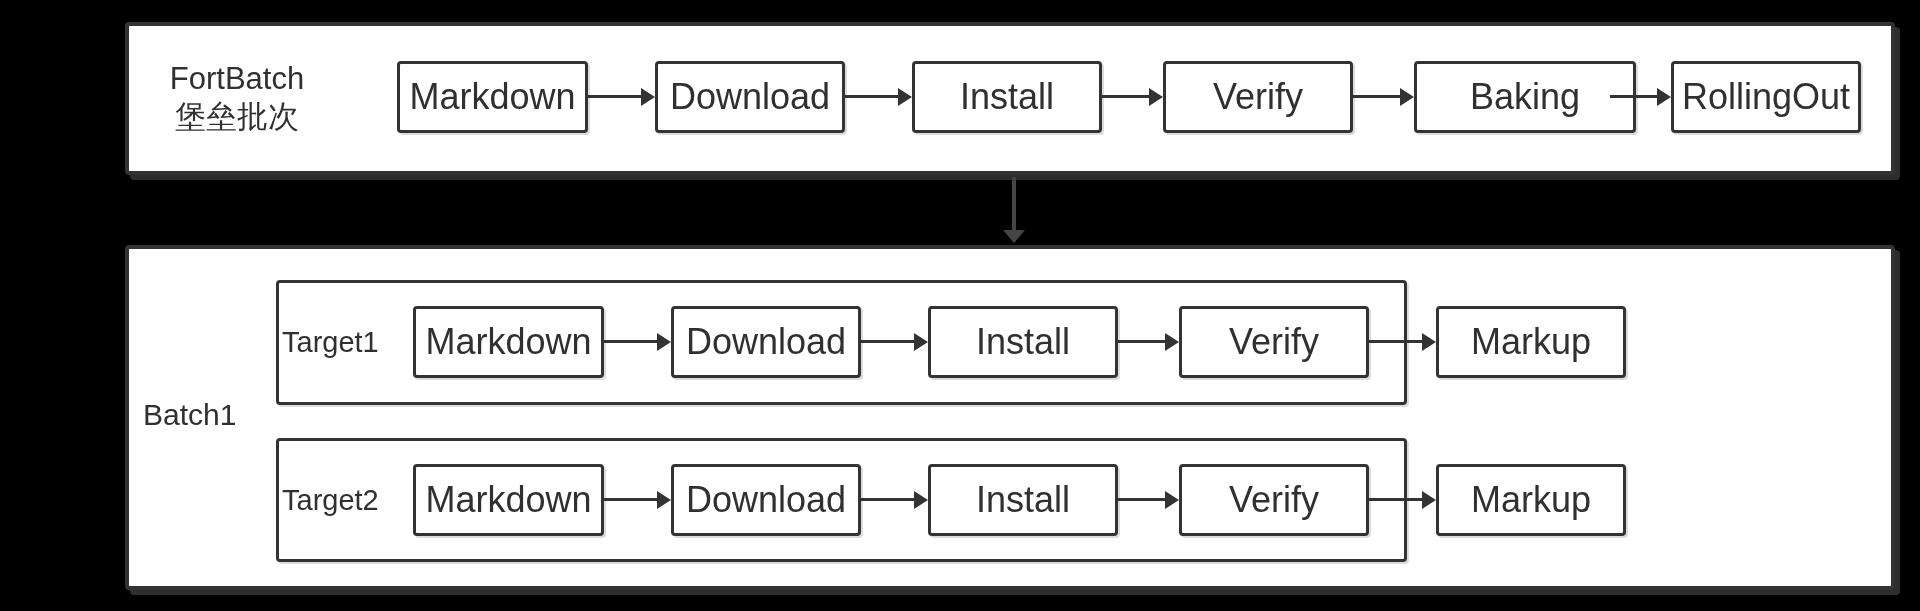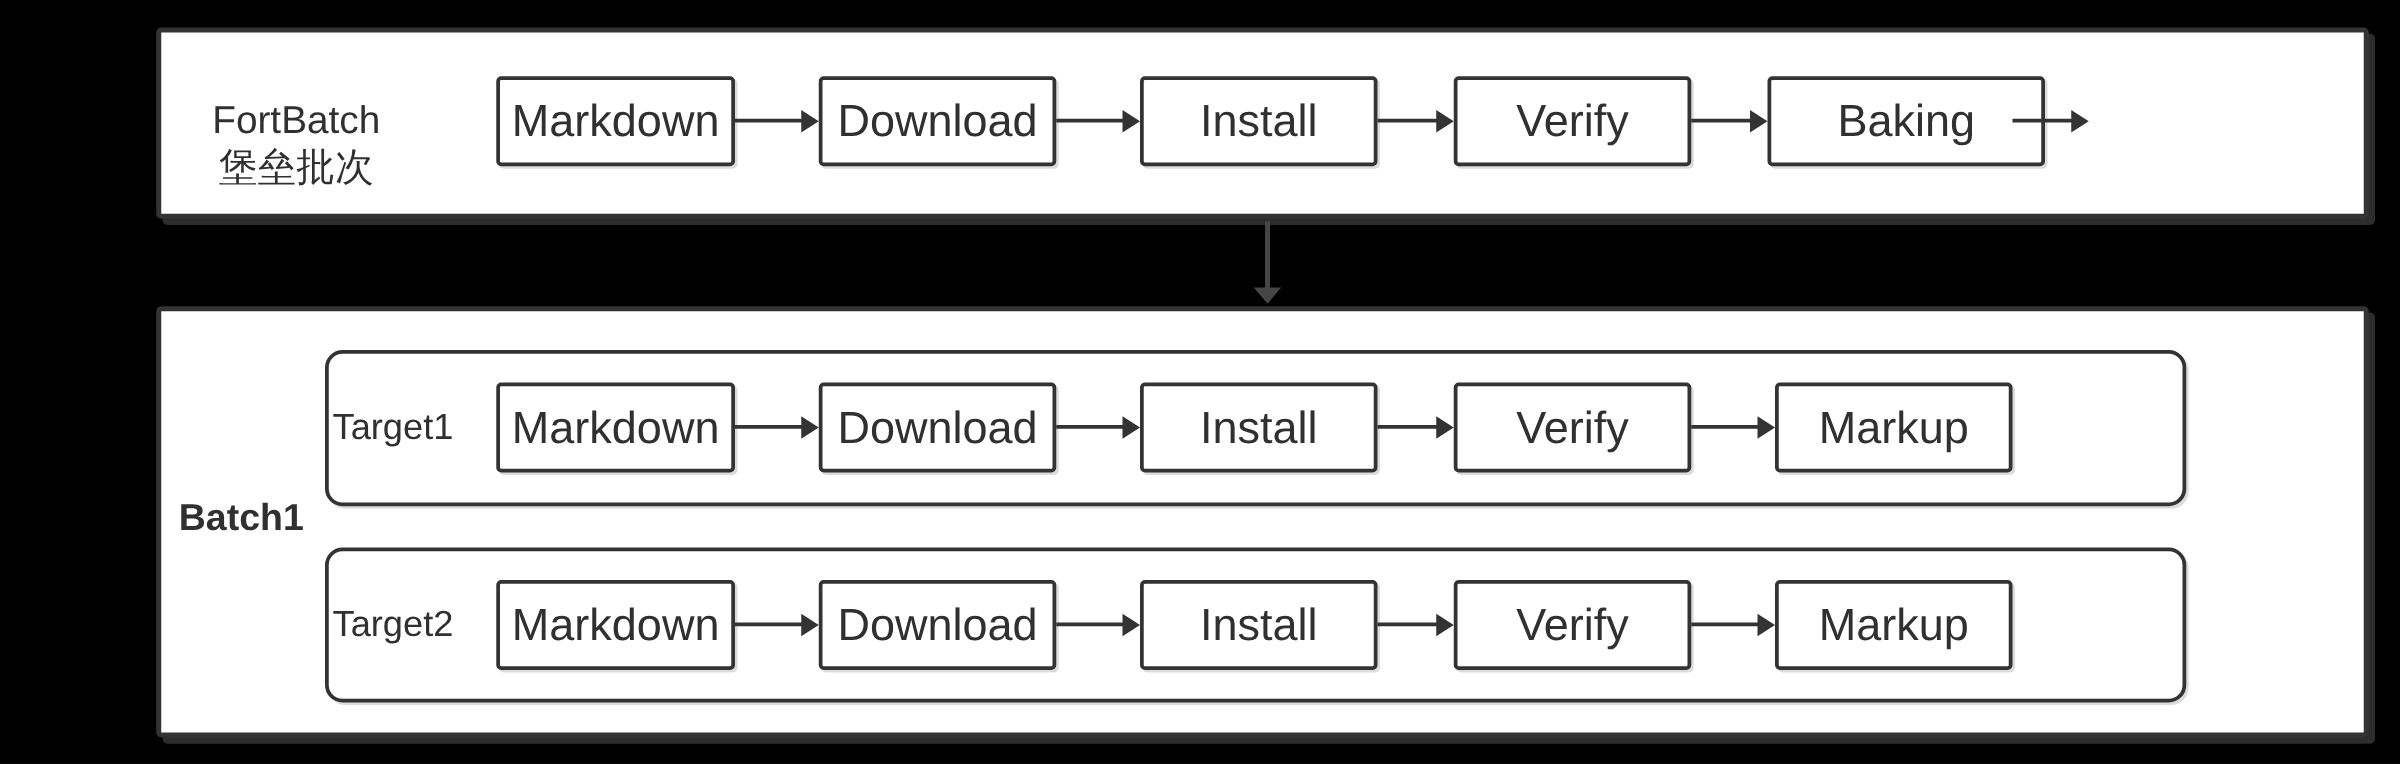--- a/index.html
+++ b/index.html
@@ -18,25 +18,25 @@
     border:4px solid var(--line);border-radius:4px;
     box-sizing:border-box;
     box-shadow:5px 5px 0 rgba(130,130,130,0.35);
   }
   .container.top{left:125px;top:22px;width:1770px;height:153px;}
   .container.bottom{left:125px;top:245px;width:1770px;height:345px;}
 
   .group-label{
     position:absolute;left:8px;top:34px;width:200px;
     text-align:center;color:var(--text);
-    font-size:31px;line-height:38px;white-space:nowrap;margin-top:17px;
+    font-size:31px;line-height:38px;white-space:nowrap;
   }
   .batch-label{
     position:absolute;left:14px;top:148px;
-    color:var(--text);font-size:30px;line-height:36px;white-space:nowrap;font-weight:bold;
+    color:var(--text);font-size:30px;line-height:36px;white-space:nowrap;
   }
 
   .stage-box{
     position:absolute;top:35px;height:72px;
     background:var(--panel);border:3px solid var(--line);border-radius:4px;
     box-sizing:border-box;
     display:flex;align-items:center;justify-content:center;
     color:var(--text);font-size:36px;white-space:nowrap;
     box-shadow:2px 2px 0 rgba(60,60,60,0.18);
   }
@@ -53,22 +53,22 @@
 
   .vconnector{position:absolute;left:1003px;top:177px;width:22px;height:66px;}
   .vconnector .vline{position:absolute;left:9px;top:0;width:4px;height:54px;background:var(--connector);}
   .vconnector .vhead{
     position:absolute;left:0;top:53px;width:0;height:0;
     border-top:13px solid var(--connector);
     border-left:11px solid transparent;border-right:11px solid transparent;
   }
 
   .target-row{
-    position:absolute;left:131px;width:1489px;height:125px;
-    background:var(--panel);border:3px solid var(--line);border-radius:14px;
+    position:absolute;left:147px;width:1131px;height:125px;
+    background:var(--panel);border:3px solid var(--line);border-radius:4px;
     box-sizing:border-box;
     box-shadow:2px 2px 0 rgba(60,60,60,0.18);
   }
   .target-row .stage-box{top:23px;}
   .target-row .harrow{top:50px;}
   .target-label{
     position:absolute;left:3px;top:0;bottom:0;
     display:flex;align-items:center;
     color:var(--text);font-size:29px;white-space:nowrap;
   }
@@ -87,20 +87,21 @@
     <div class="stage-box" style="left:268px;width:191px">Markdown</div>
     <div class="harrow" style="left:459px;width:67px"></div>
     <div class="stage-box" style="left:526px;width:190px">Download</div>
     <div class="harrow" style="left:716px;width:67px"></div>
     <div class="stage-box" style="left:783px;width:190px">Install</div>
     <div class="harrow" style="left:973px;width:61px"></div>
     <div class="stage-box" style="left:1034px;width:190px">Verify</div>
     <div class="harrow" style="left:1224px;width:61px"></div>
     <div class="stage-box" style="left:1285px;width:222px">Baking</div>
     <div class="harrow" style="left:1481px;width:61px"></div>
+    <div class="stage-box" style="left:1542px;width:190px">RollingOut</div>
   </section>
 
   <div class="vconnector">
     <span class="vline"></span>
     <span class="vhead"></span>
   </div>
 
   <section class="container bottom">
     <div class="batch-label">Batch1</div>
 

